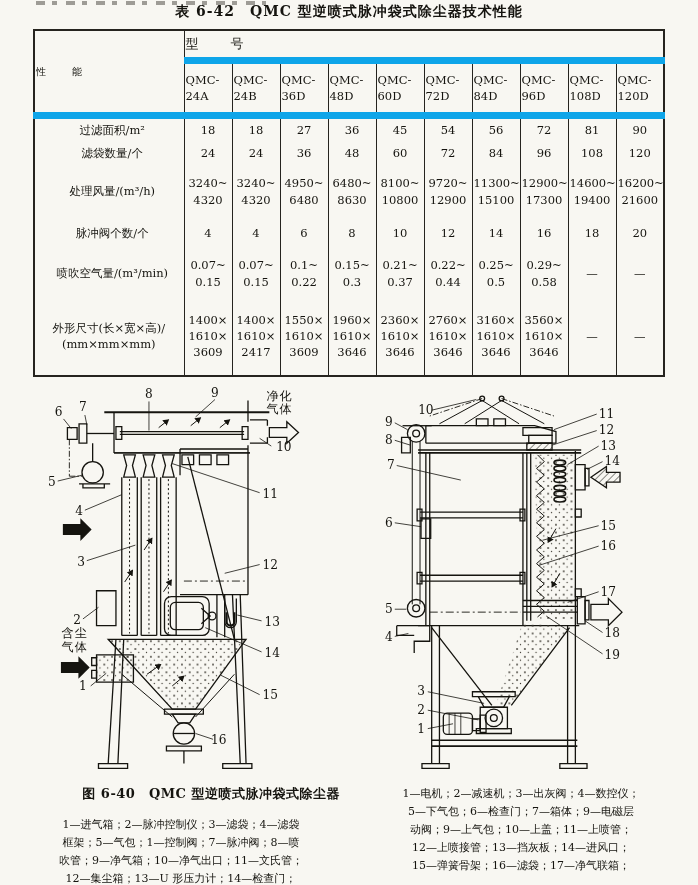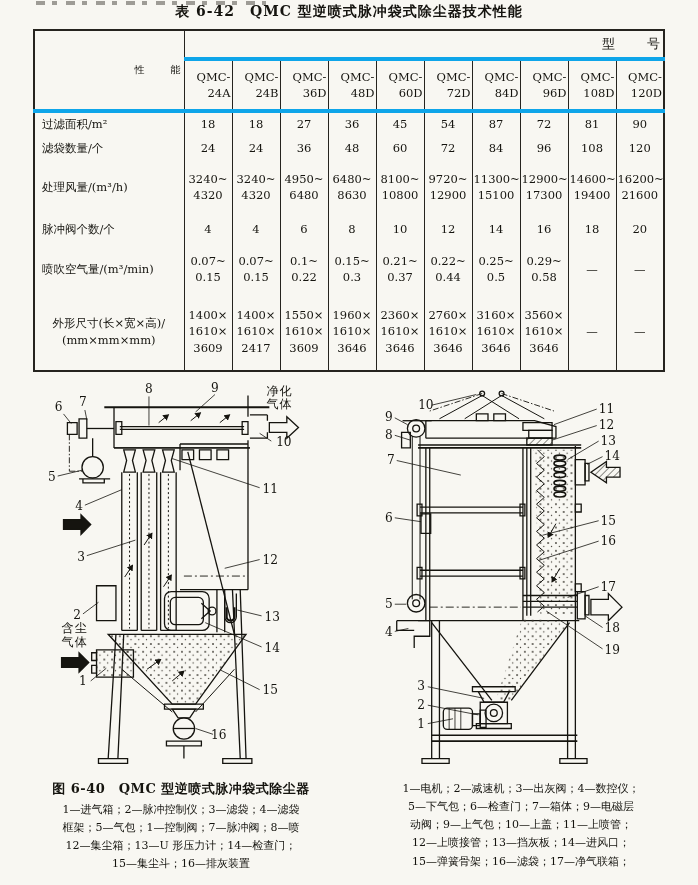--- a/index.html
+++ b/index.html
@@ -21,41 +21,41 @@
   table.spec{
     border-collapse:collapse;table-layout:fixed;
     width:632px;margin:0 auto;font-size:11.5px;line-height:1.4;
     border:2px solid #26241f;
   }
   table.spec col.lab{width:150px;}
   table.spec th,table.spec td{
     border-left:1px solid #26241f;padding:1px 1px;vertical-align:middle;
     font-weight:normal;white-space:pre-line;
   }
-  table.spec thead th{border-bottom:4px solid #0ea5e9;text-align:right;}
+  table.spec thead th{border-bottom:7px solid #0ea5e9;text-align:left;}
   table.spec th.perf{font-size:10px;letter-spacing:2px;}
   table.spec th.modelhead{font-size:13px;letter-spacing:2px;height:24px;}
   table.spec thead tr.models th{height:46px;font-size:11.5px;letter-spacing:0;}
   table.spec tbody td{text-align:center;border-top:none;border-bottom:none;}
-  table.spec tbody th.rowlab{text-align:left;padding-left:7px;border-top:none;border-bottom:none;}
+  table.spec tbody th.rowlab{text-align:center;padding-left:7px;border-top:none;border-bottom:none;}
   table.spec tbody tr:nth-child(1){height:25px;}
   table.spec tbody tr:nth-child(2){height:25px;}
   table.spec tbody tr:nth-child(3){height:52px;}
   table.spec tbody tr:nth-child(4){height:32px;}
   table.spec tbody tr:nth-child(5){height:48px;}
   table.spec tbody tr:nth-child(6){height:78px;}
   table.spec tbody tr:nth-child(6) th.rowlab{text-align:center;padding-left:0;}
   
   .figures{display:flex;justify-content:space-between;padding:6px 18px 0 22px;}
   .fig{display:flex;flex-direction:column;align-items:center;}
   .fig svg{display:block;}
   .fig svg text{font-size:12.5px;fill:#15140f;font-family:"DejaVu Serif","Liberation Serif",serif;}
   .fig svg text.cjk{font-size:12.5px;letter-spacing:1px;}
   .caption{width:318px;text-align:center;margin-top:2px;}
-  .caption .cap-title{font-weight:bold;font-size:13px;margin-bottom:3px;letter-spacing:0.5px;}
+  .caption .cap-title{font-weight:bold;font-size:13px;margin-bottom:13px;letter-spacing:0.5px;text-align:right;}
   .caption .cap-line{font-size:11px;line-height:1.65;}
   line,path,polyline,polygon,rect,circle,ellipse{vector-effect:non-scaling-stroke;}
 </style>
 </head>
 <body>
 
 <div class="edge-artifact"></div>
 
 <h1 class="doc-title">表 6-42　QMC 型逆喷式脉冲袋式除尘器技术性能</h1>
 
@@ -94,21 +94,21 @@
   </thead>
   <tbody>
       <tr>
         <th class="rowlab">过滤面积/m²</th>
         <td>18</td>
         <td>18</td>
         <td>27</td>
         <td>36</td>
         <td>45</td>
         <td>54</td>
-        <td>87</td>
+        <td>56</td>
         <td>72</td>
         <td>81</td>
         <td>90</td>
       </tr>
       <tr>
         <th class="rowlab">滤袋数量/个</th>
         <td>24</td>
         <td>24</td>
         <td>36</td>
         <td>48</td>
@@ -340,20 +340,21 @@
       <text class="cjk" x="233" y="17">净化</text>
       <text class="cjk" x="233" y="31">气体</text>
       <text class="cjk" x="22" y="262">含尘</text>
       <text class="cjk" x="22" y="276">气体</text>
     </svg>
     <div class="caption">
       <div class="cap-title">图 6-40　QMC 型逆喷式脉冲袋式除尘器</div>
       <div>
           <div class="cap-line">1—进气箱；2—脉冲控制仪；3—滤袋；4—滤袋</div>
           <div class="cap-line">框架；5—气包；1—控制阀；7—脉冲阀；8—喷</div>
+          <div class="cap-line">吹管；9—净气箱；10—净气出口；11—文氏管；</div>
           <div class="cap-line">12—集尘箱；13—U 形压力计；14—检查门；</div>
           <div class="cap-line">15—集尘斗；16—排灰装置</div>
         </div>
     </div>
   </div>
 
   <div class="fig">
     <svg width="300" height="400" viewBox="0 0 300 412">
       <defs>
         <pattern id="dotsR" width="8" height="8" patternUnits="userSpaceOnUse">

